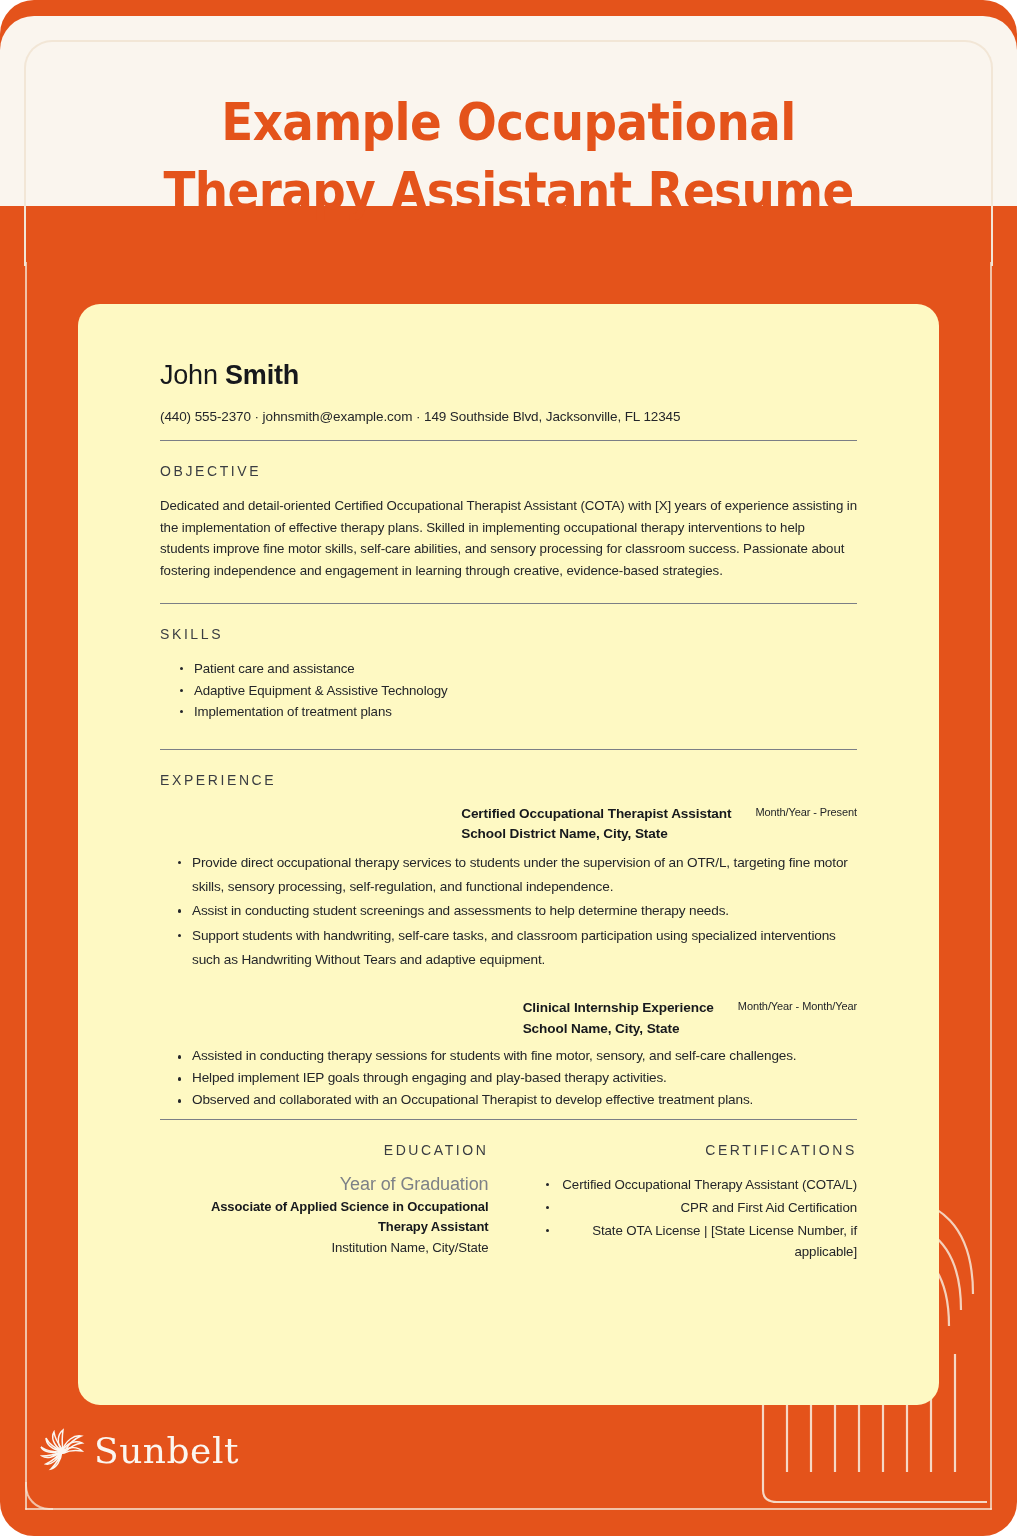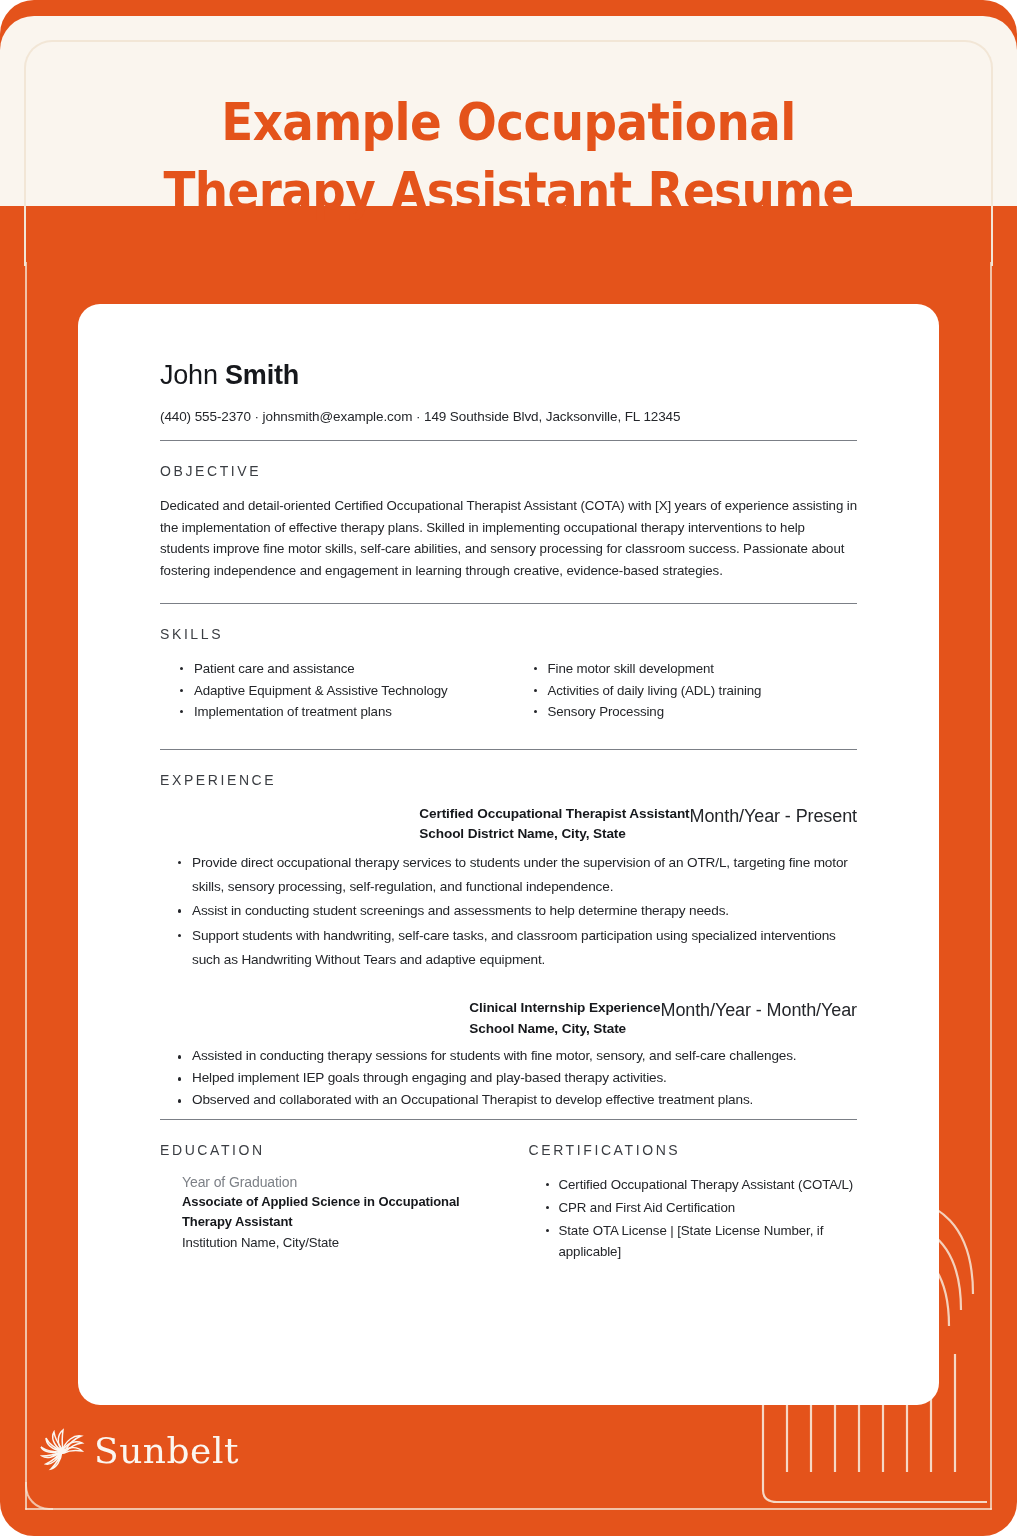--- a/index.html
+++ b/index.html
@@ -119,21 +119,21 @@
     pointer-events: none;
   }
 
   
   .resume-card {
     position: absolute;
     left: 78px;
     top: 304px;
     width: 861px;
     height: 1101px;
-    background: #ffffff;
+    background: #fef9c3;
     border-radius: 22px;
     z-index: 4;
     box-sizing: border-box;
     padding: 56px 82px 0 82px;
   }
 
   .r-name {
     font-size: 27px;
     color: #16181c;
     font-weight: 400;
@@ -209,25 +209,26 @@
     align-items: flex-start;
   }
   .job-titles {
     font-size: 13.6px;
     font-weight: 700;
     color: #16181c;
     line-height: 1.52;
     letter-spacing: -0.1px;
   }
   .job-date {
-    font-size: 18px;
+    font-size: 11px;
     color: #24262a;
     white-space: nowrap;
     padding-top: 2px;
     letter-spacing: -0.1px;
+    margin-left: 24px;
   }
   .job ul {
     margin: 6px 0 0 0;
     padding: 0 0 0 32px;
     list-style: none;
   }
   .job li {
     font-size: 13.6px;
     line-height: 1.78;
     color: #24262a;
@@ -247,26 +248,26 @@
   .job.second { margin-top: 26px; }
   .job.second li { line-height: 1.62; }
 
   .bottom-rule { margin-top: 28px; }
 
   
   .bottom-cols {
     display: flex;
     gap: 24px;
   }
-  .bottom-col { flex: 1; }
+  .bottom-col { flex: 1; text-align: right; }
   .bottom-col.right { padding-left: 16px; }
 
   .edu-block { padding-left: 22px; }
   .edu-year {
-    font-size: 14px;
+    font-size: 18px;
     color: #7d8187;
     margin-bottom: 2px;
     letter-spacing: -0.1px;
   }
   .edu-degree {
     font-size: 13px;
     font-weight: 700;
     color: #16181c;
     line-height: 1.55;
     letter-spacing: -0.1px;
@@ -372,25 +373,20 @@
     <div class="objective-text">Dedicated and detail-oriented Certified Occupational Therapist Assistant (COTA) with [X] years of experience assisting in the implementation of effective therapy plans. Skilled in implementing occupational therapy interventions to help students improve fine motor skills, self-care abilities, and sensory processing for classroom success. Passionate about fostering independence and engagement in learning through creative, evidence-based strategies.</div>
 
     <hr class="rule">
 
     <div class="sec-head">SKILLS</div>
     <div class="skills-cols">
       <ul>
         <li>Patient care and assistance</li>
         <li>Adaptive Equipment &amp; Assistive Technology</li>
         <li>Implementation of treatment plans</li>
-      </ul>
-      <ul>
-        <li>Fine motor skill development</li>
-        <li>Activities of daily living (ADL) training</li>
-        <li>Sensory Processing</li>
       </ul>
     </div>
 
     <hr class="rule">
 
     <div class="sec-head">EXPERIENCE</div>
 
     <div class="job">
       <div class="job-head">
         <div class="job-titles">

